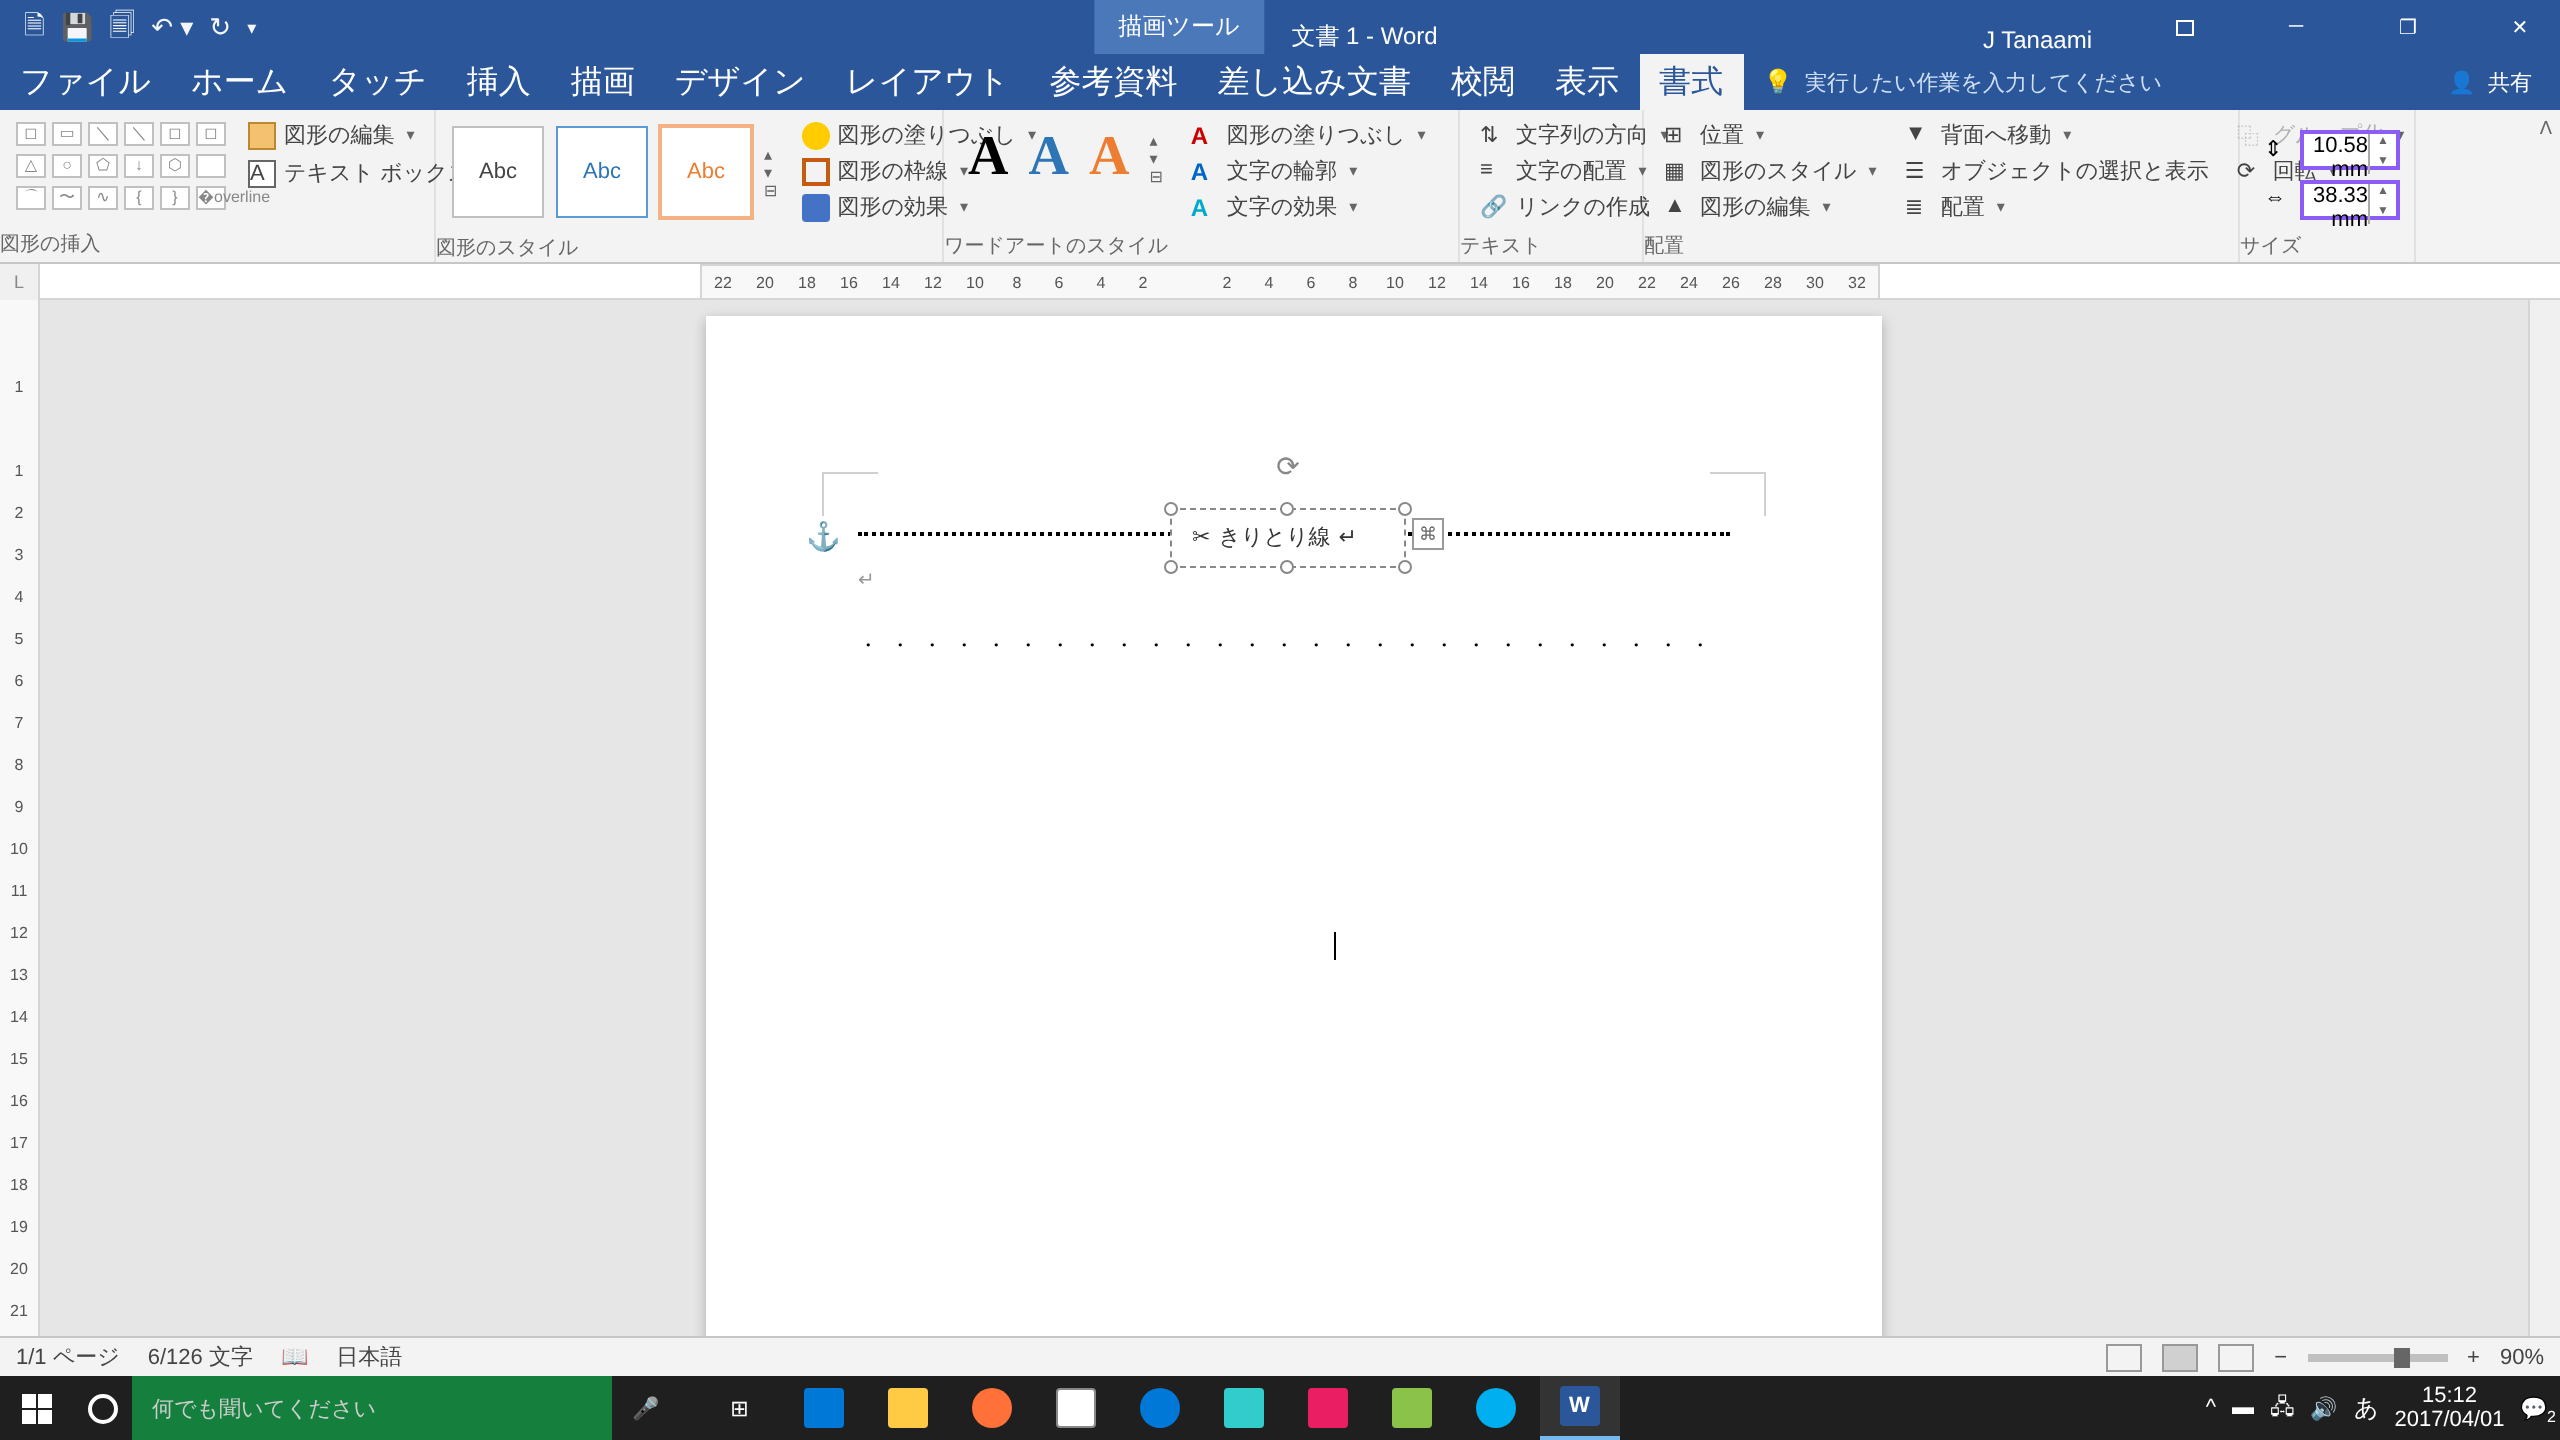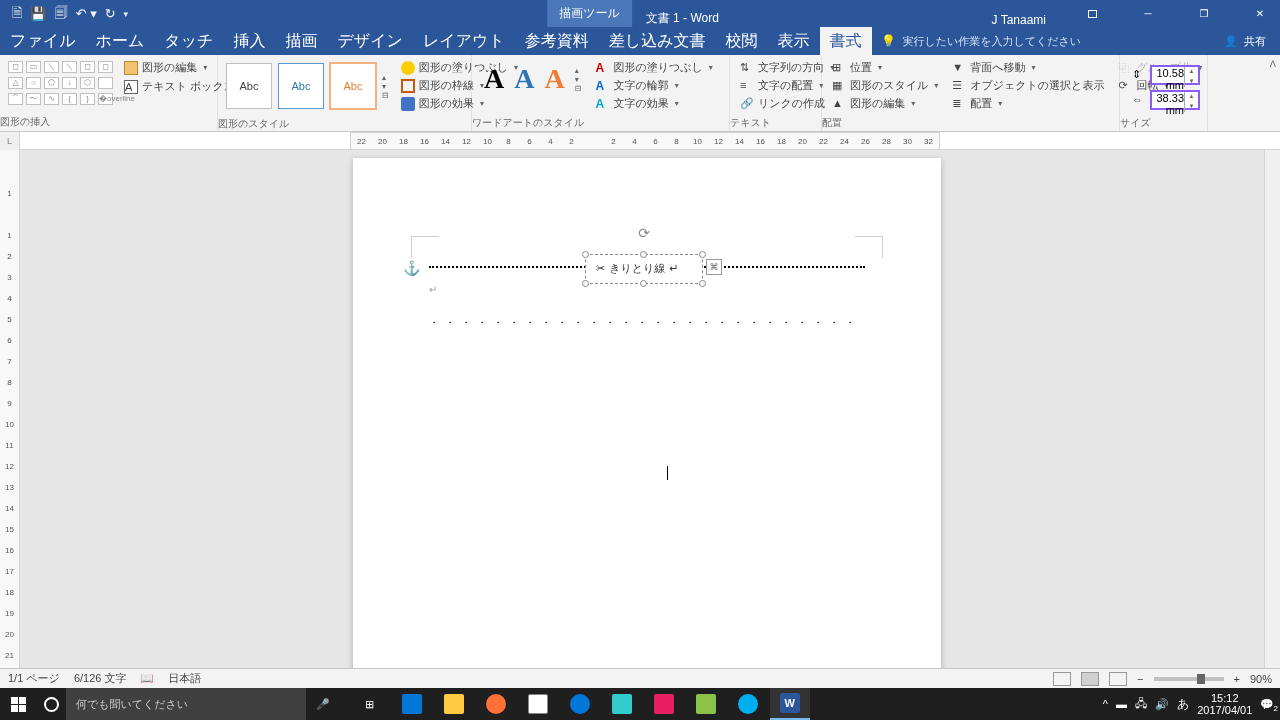--- a/index.html
+++ b/index.html
@@ -70,21 +70,21 @@
 .status-right{margin-left:auto;display:flex;align-items:center;gap:10px}
 .view-btn{width:18px;height:14px;border:1px solid #999;cursor:pointer}
 .zoom-slider{width:70px;height:4px;background:#c0c0c0;position:relative}
 .zoom-thumb{width:8px;height:10px;background:#666;position:absolute;left:62%;top:-3px}
 .taskbar{position:absolute;bottom:0;left:0;right:0;height:32px;background:#1f1f1f;display:flex;align-items:center}
 .start{width:36px;height:32px;display:flex;align-items:center;justify-content:center;cursor:pointer}
 .winlogo{display:grid;grid-template-columns:7px 7px;grid-template-rows:7px 7px;gap:1px}
 .winlogo span{background:#fff}
 .cortana{width:30px;height:32px;display:flex;align-items:center;justify-content:center}
 .circle{width:15px;height:15px;border:2px solid #fff;border-radius:50%}
-.search-box{flex:0 0 240px;height:32px;background:#404040;color:#ccc;display:flex;align-items:center;padding:0 10px;font-size:12px}
+.search-box{flex:0 0 240px;height:32px;background:#15803d;color:#ccc;display:flex;align-items:center;padding:0 10px;font-size:12px}
 .tb-icons{display:flex;align-items:center;height:100%;margin-left:10px;gap:2px}
 .tb-ico{width:40px;height:32px;display:flex;align-items:center;justify-content:center;cursor:pointer;position:relative}
 .tb-ico.active{background:#333;border-bottom:2px solid #76b9ed}
 .app-square{width:20px;height:20px;border-radius:2px}
 .tray{margin-left:auto;display:flex;align-items:center;color:#fff;font-size:10px;gap:8px;padding-right:6px}
 .clock{text-align:center;line-height:12px}
 .scroll-v{position:absolute;right:0;top:150px;bottom:52px;width:16px;background:#f0f0f0;border-left:1px solid #d4d4d4}
 </style>
 </head>
 <body>

